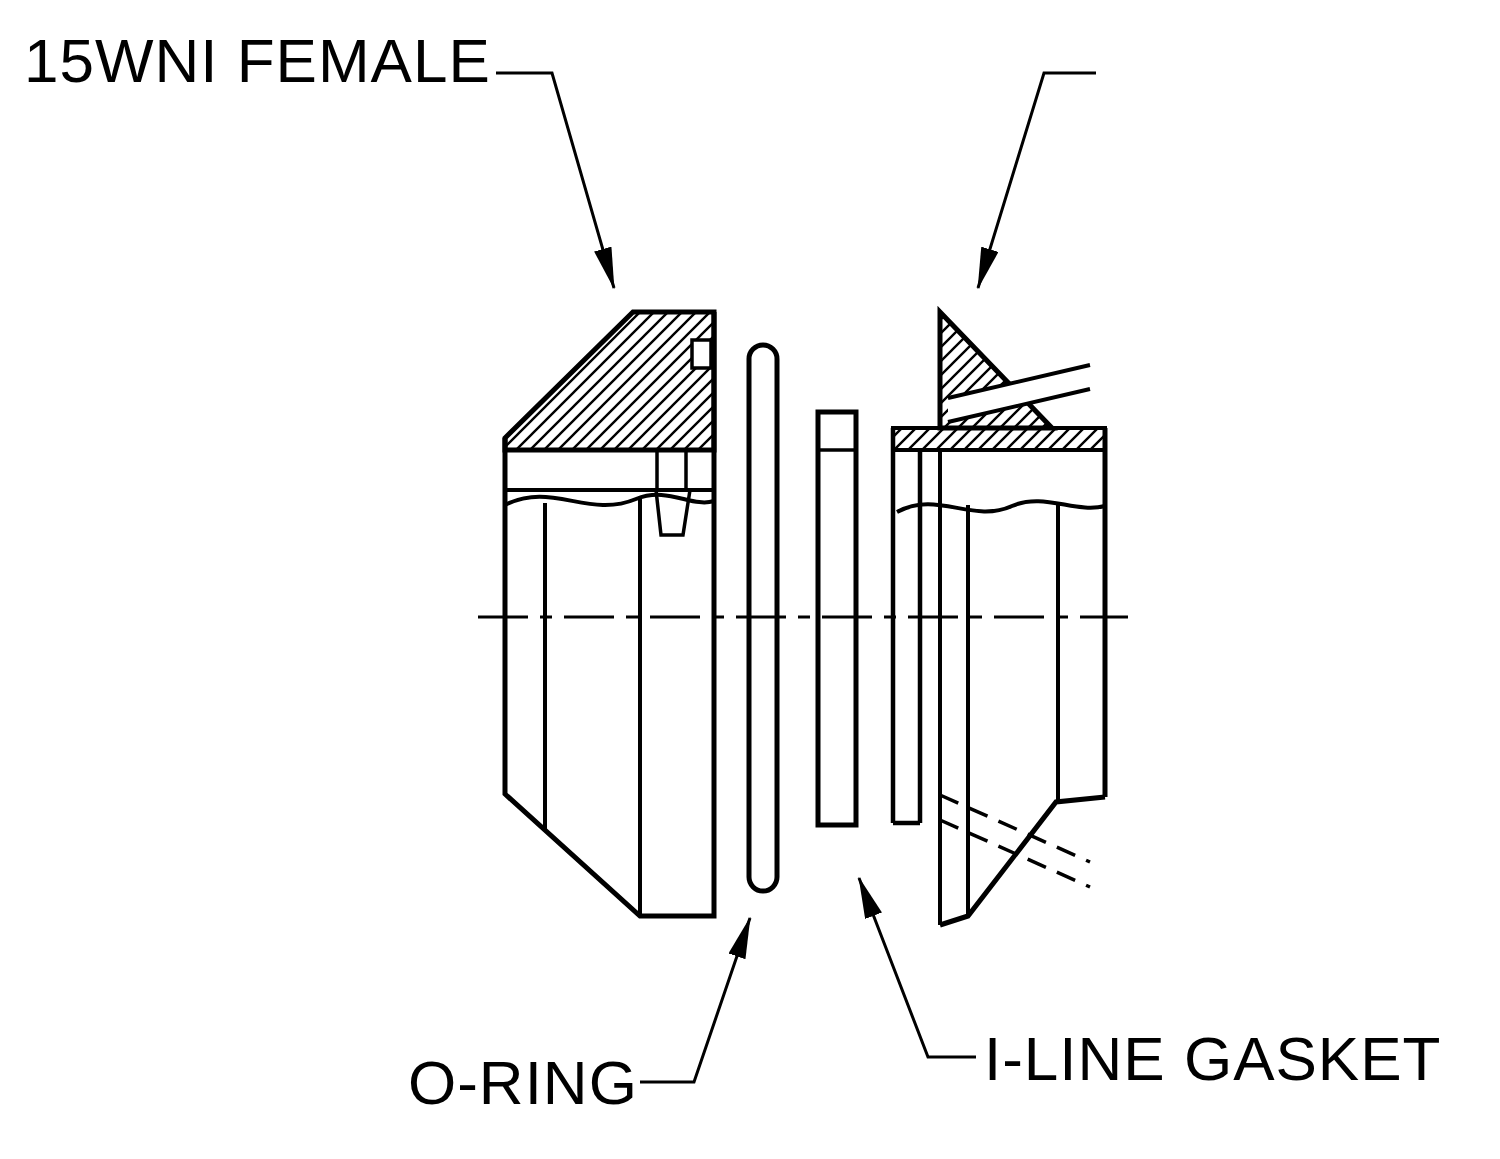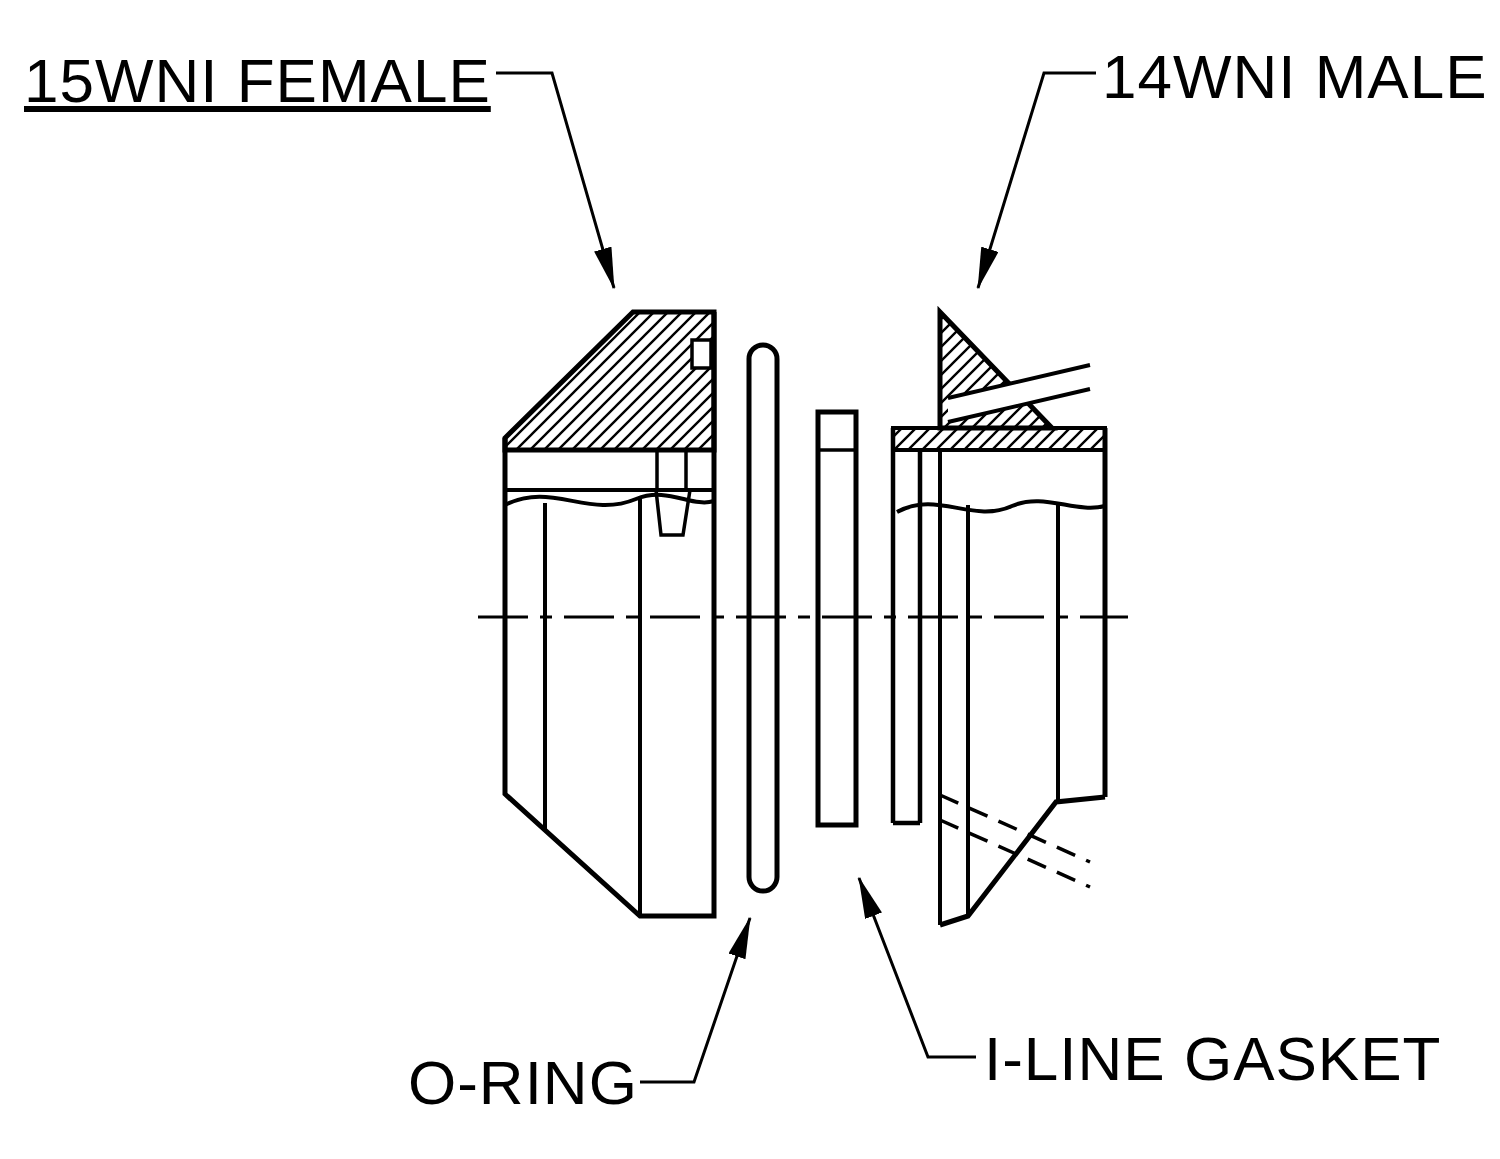--- a/index.html
+++ b/index.html
@@ -25,21 +25,21 @@
     position: absolute;
     font-family: "Liberation Sans", sans-serif;
     font-size: 62px;
     font-weight: 400;
     color: #000000;
     letter-spacing: 1px;
     line-height: 1;
     white-space: nowrap;
     user-select: none;
   }
-  .lbl-female { left: 24px;  top: 50px; text-decoration: underline; }
+  .lbl-female { left: 24px;  top: 30px; }
   .lbl-male   { left: 1102px; top: 46px; }
   .lbl-oring  { left: 408px; top: 1052px; text-align: right; }
   .lbl-gasket { left: 984px; top: 1028px; }
 </style>
 </head>
 <body>
 
 <div class="drawing-canvas">
 
   <svg class="drawing-svg" viewBox="0 0 1500 1159" fill="none" stroke="#000000" stroke-linecap="butt" stroke-linejoin="miter">
@@ -106,19 +106,18 @@
     <g stroke-width="3">
       <polyline points="496,73 552,73 614,288" marker-end="url(#arrow)"></polyline>
       <polyline points="1096,73 1044,73 978,288" marker-end="url(#arrow)"></polyline>
       <polyline points="640,1082 694,1082 750,918" marker-end="url(#arrow)"></polyline>
       <polyline points="976,1057 928,1057 859,878" marker-end="url(#arrow)"></polyline>
     </g>
   </svg>
 
   <div class="callout-label lbl-female">15WNI FEMALE</div>
 
-  <div class="callout-label lbl-male">14WNI MALE</div>
 
   <div class="callout-label lbl-oring">O-RING</div>
 
   <div class="callout-label lbl-gasket">I-LINE GASKET</div>
 
 </div>
 
 </body></html>

